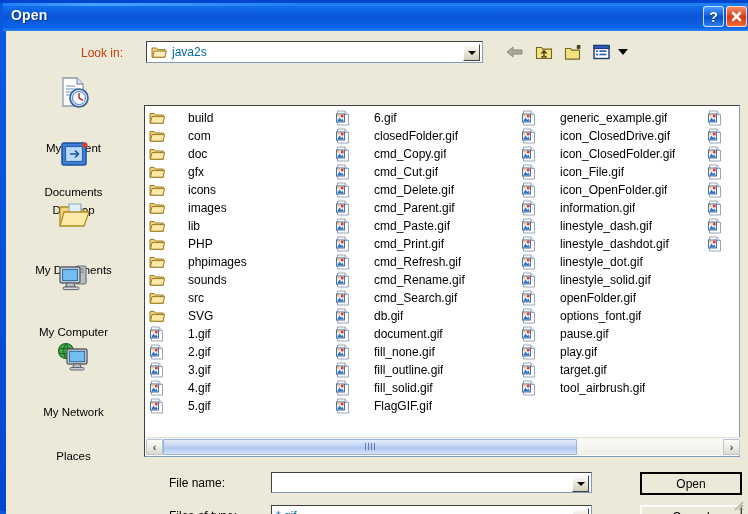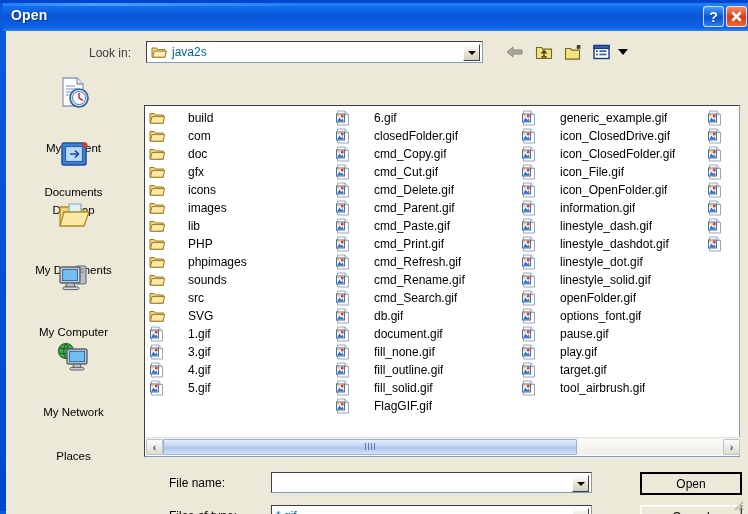--- a/index.html
+++ b/index.html
@@ -45,21 +45,21 @@
 
   
   .client{
     position:absolute;left:3px;top:28px;width:742px;height:483px;
     background:#ece9d8;box-sizing:border-box;
   }
 
   
   .lookin-row{position:absolute;left:0;top:10px;width:742px;height:26px;}
   .lookin-label{
-    position:absolute;left:75px;top:5px;font-size:12px;color:#404040;margin-left:8px;
+    position:absolute;left:75px;top:5px;font-size:12px;color:#c2410c;
   }
   .combo{
     position:absolute;box-sizing:border-box;
     background:#fff;border:1px solid #7f9db9;
     border-top-color:#404040;border-left-color:#404040;
     display:flex;align-items:center;
   }
   .combo .c-val{font-size:12px;color:#0369a1;white-space:nowrap;}
   .arrow-btn{
     position:absolute;right:2px;top:2px;width:17px;height:17px;
@@ -390,20 +390,31 @@
               </div>
               <div class="fl-item">
                 <svg class="fi-ico" viewBox="0 0 16 16">
                   <path d="M2.5 1 h7.5 l3.5 3.5 V15 H2.5 Z" fill="#ffffff" stroke="#9aa6b8" stroke-width="1"></path>
                   <path d="M10 1 v3.5 h3.5" fill="#e2e8f2" stroke="#9aa6b8" stroke-width="1"></path>
                   <rect x="1.5" y="4" width="8" height="8" fill="#f2f6fb" stroke="#4a6f9e" stroke-width="1"></rect>
                   <path d="M2.2 11.4 L4.4 7.4 L6.2 10 L7.4 8.6 L8.8 11.4 Z" fill="#2f6fc4"></path>
                   <circle cx="7.2" cy="6.1" r="1.5" fill="#e03b25"></circle>
                   <rect x="2.4" y="4.7" width="2" height="1.8" fill="#f2c23a"></rect>
                 </svg>
+                <span class="fi-lbl">2.gif</span>
+              </div>
+              <div class="fl-item">
+                <svg class="fi-ico" viewBox="0 0 16 16">
+                  <path d="M2.5 1 h7.5 l3.5 3.5 V15 H2.5 Z" fill="#ffffff" stroke="#9aa6b8" stroke-width="1"></path>
+                  <path d="M10 1 v3.5 h3.5" fill="#e2e8f2" stroke="#9aa6b8" stroke-width="1"></path>
+                  <rect x="1.5" y="4" width="8" height="8" fill="#f2f6fb" stroke="#4a6f9e" stroke-width="1"></rect>
+                  <path d="M2.2 11.4 L4.4 7.4 L6.2 10 L7.4 8.6 L8.8 11.4 Z" fill="#2f6fc4"></path>
+                  <circle cx="7.2" cy="6.1" r="1.5" fill="#e03b25"></circle>
+                  <rect x="2.4" y="4.7" width="2" height="1.8" fill="#f2c23a"></rect>
+                </svg>
                 <span class="fi-lbl">3.gif</span>
               </div>
               <div class="fl-item">
                 <svg class="fi-ico" viewBox="0 0 16 16">
                   <path d="M2.5 1 h7.5 l3.5 3.5 V15 H2.5 Z" fill="#ffffff" stroke="#9aa6b8" stroke-width="1"></path>
                   <path d="M10 1 v3.5 h3.5" fill="#e2e8f2" stroke="#9aa6b8" stroke-width="1"></path>
                   <rect x="1.5" y="4" width="8" height="8" fill="#f2f6fb" stroke="#4a6f9e" stroke-width="1"></rect>
                   <path d="M2.2 11.4 L4.4 7.4 L6.2 10 L7.4 8.6 L8.8 11.4 Z" fill="#2f6fc4"></path>
                   <circle cx="7.2" cy="6.1" r="1.5" fill="#e03b25"></circle>
                   <rect x="2.4" y="4.7" width="2" height="1.8" fill="#f2c23a"></rect>

